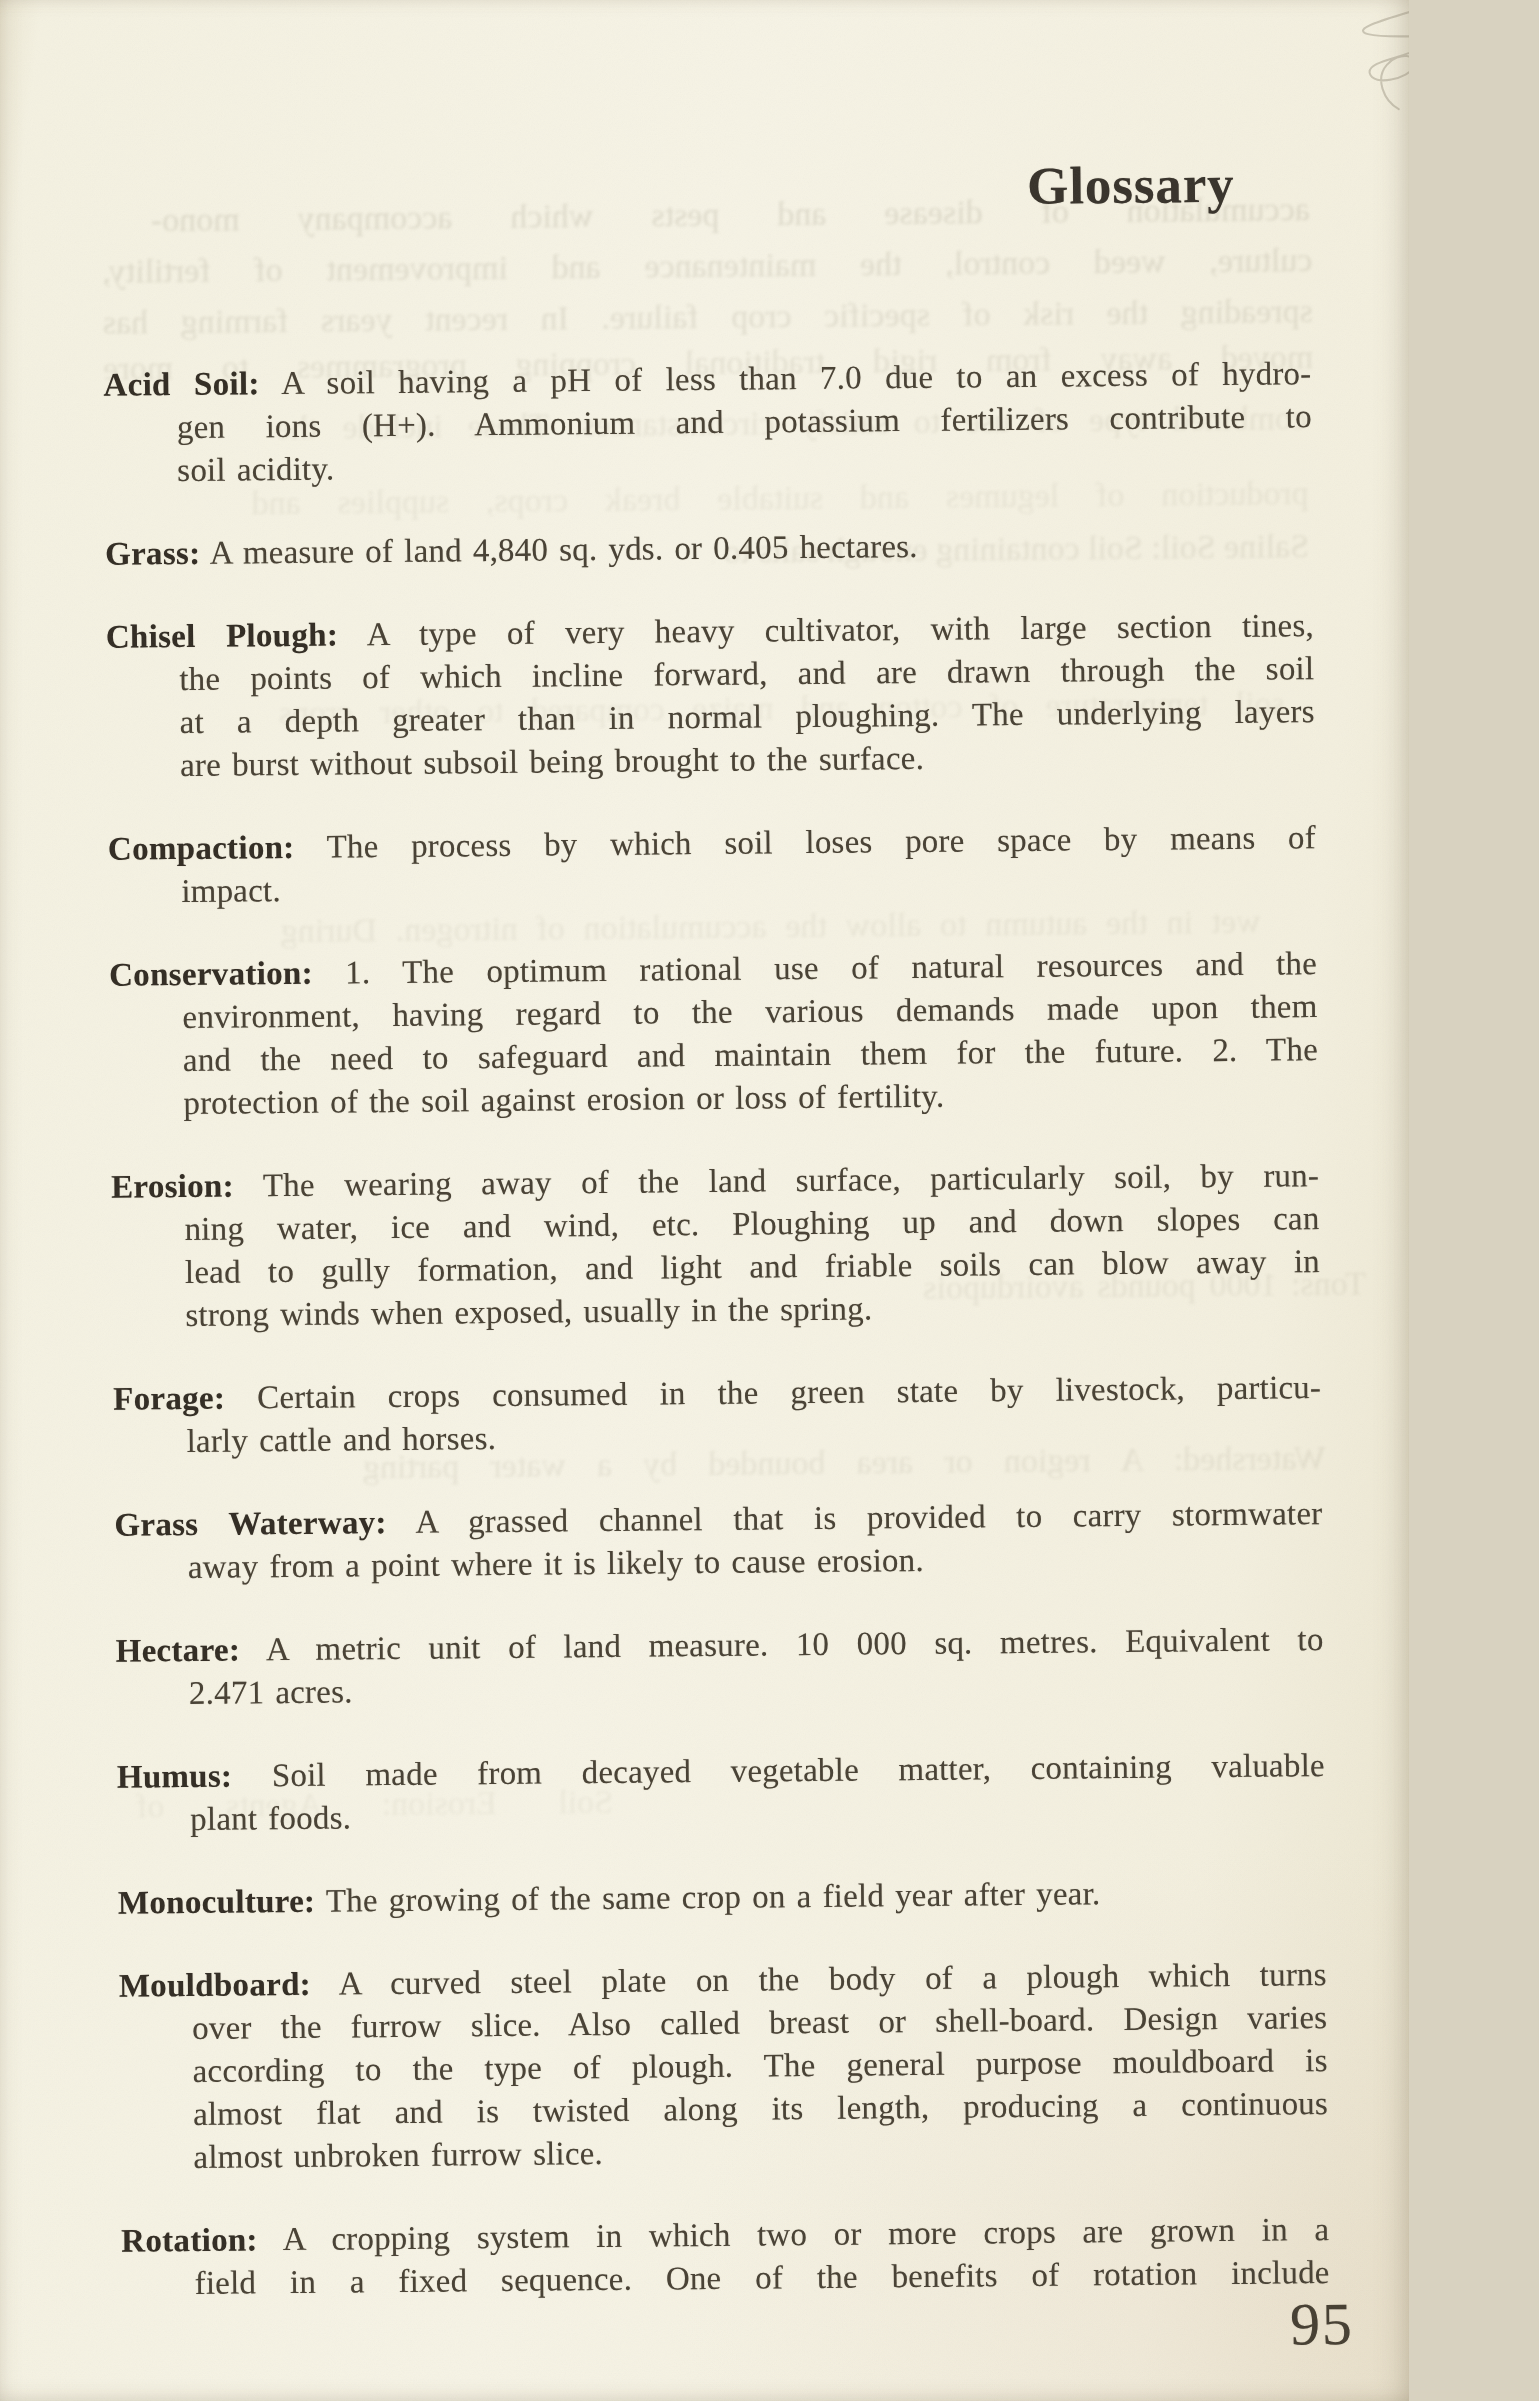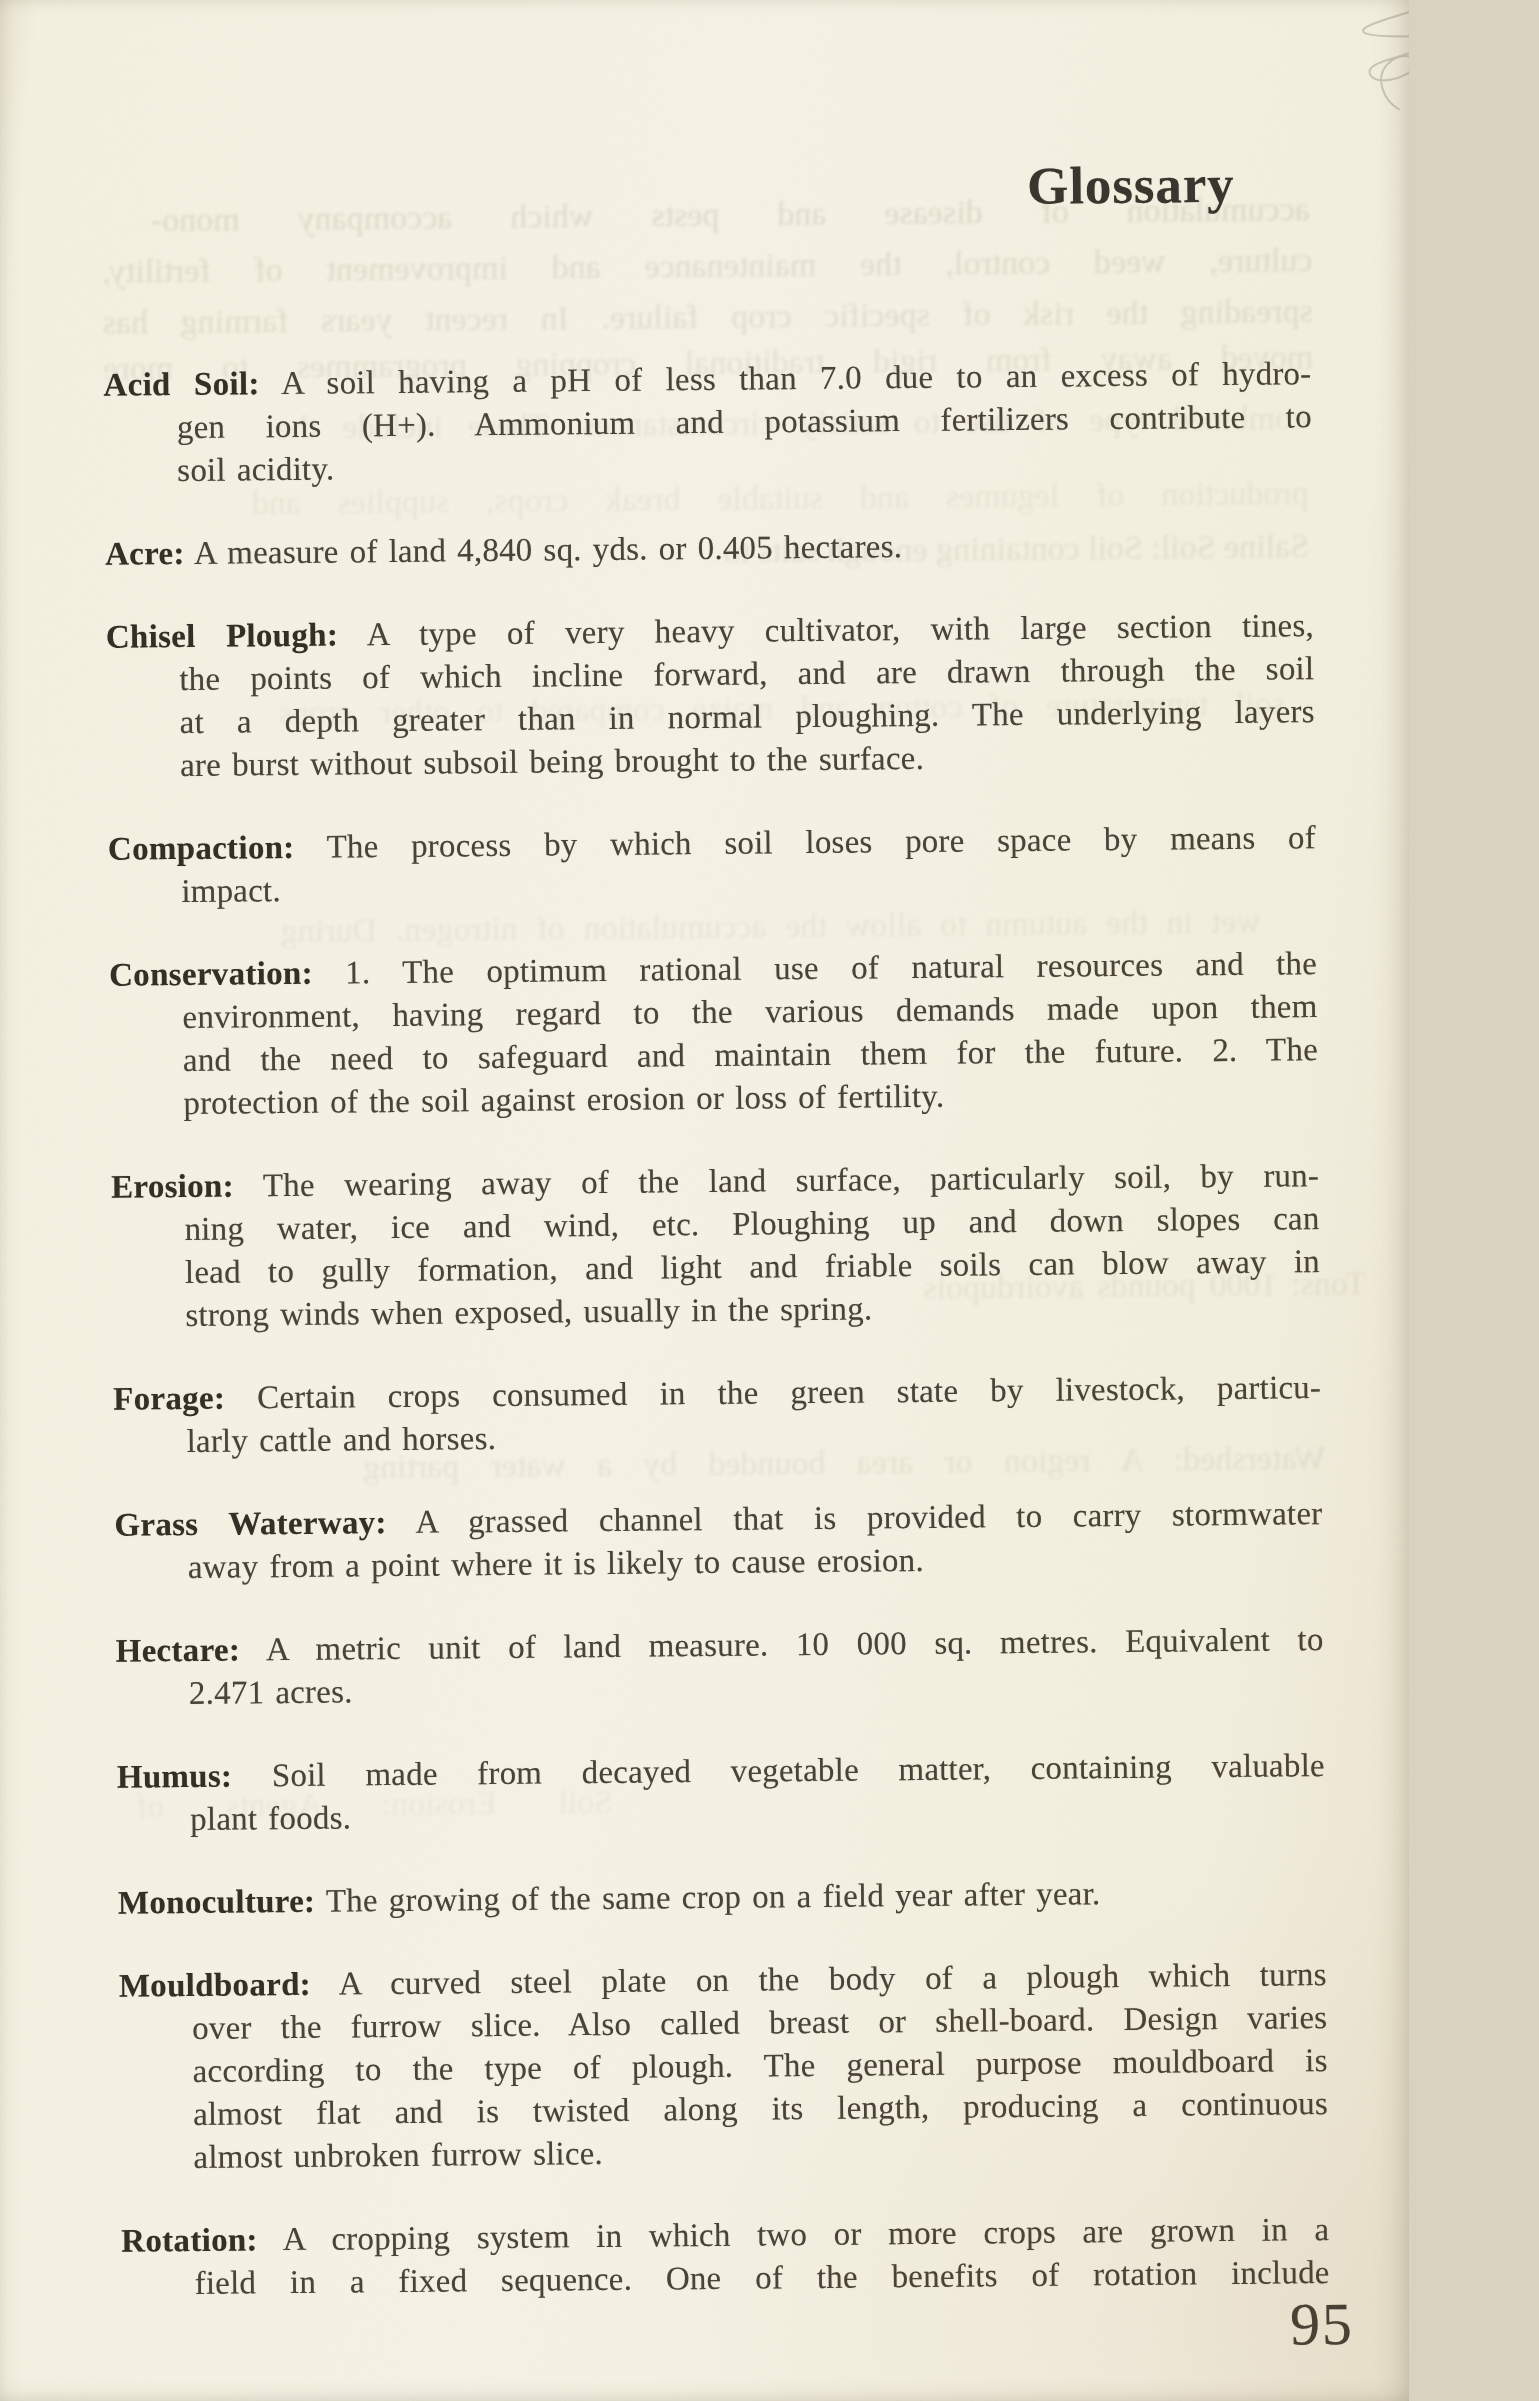--- a/index.html
+++ b/index.html
@@ -150,21 +150,21 @@
     <div class="content">
       <h1 class="page-title">Glossary</h1>
 
       <div>
           <div class="entry">
             <div class="line"><span class="term">Acid Soil:</span> A soil having a pH of less than 7.0 due to an excess of hydro-</div>
             <div class="line cont">gen ions (H+). Ammonium and potassium fertilizers contribute to</div>
             <div class="line cont last">soil acidity.</div>
           </div>
           <div class="entry">
-            <div class="line last"><span class="term">Acre:</span> A measure of land 4,840 sq. yds. or 0.405 hectares.</div>
+            <div class="line last"><span class="term">Grass:</span> A measure of land 4,840 sq. yds. or 0.405 hectares.</div>
           </div>
           <div class="entry">
             <div class="line"><span class="term">Chisel Plough:</span> A type of very heavy cultivator, with large section tines,</div>
             <div class="line cont">the points of which incline forward, and are drawn through the soil</div>
             <div class="line cont">at a depth greater than in normal ploughing. The underlying layers</div>
             <div class="line cont last">are burst without subsoil being brought to the surface.</div>
           </div>
           <div class="entry">
             <div class="line"><span class="term">Compaction:</span> The process by which soil loses pore space by means of</div>
             <div class="line cont last">impact.</div>

